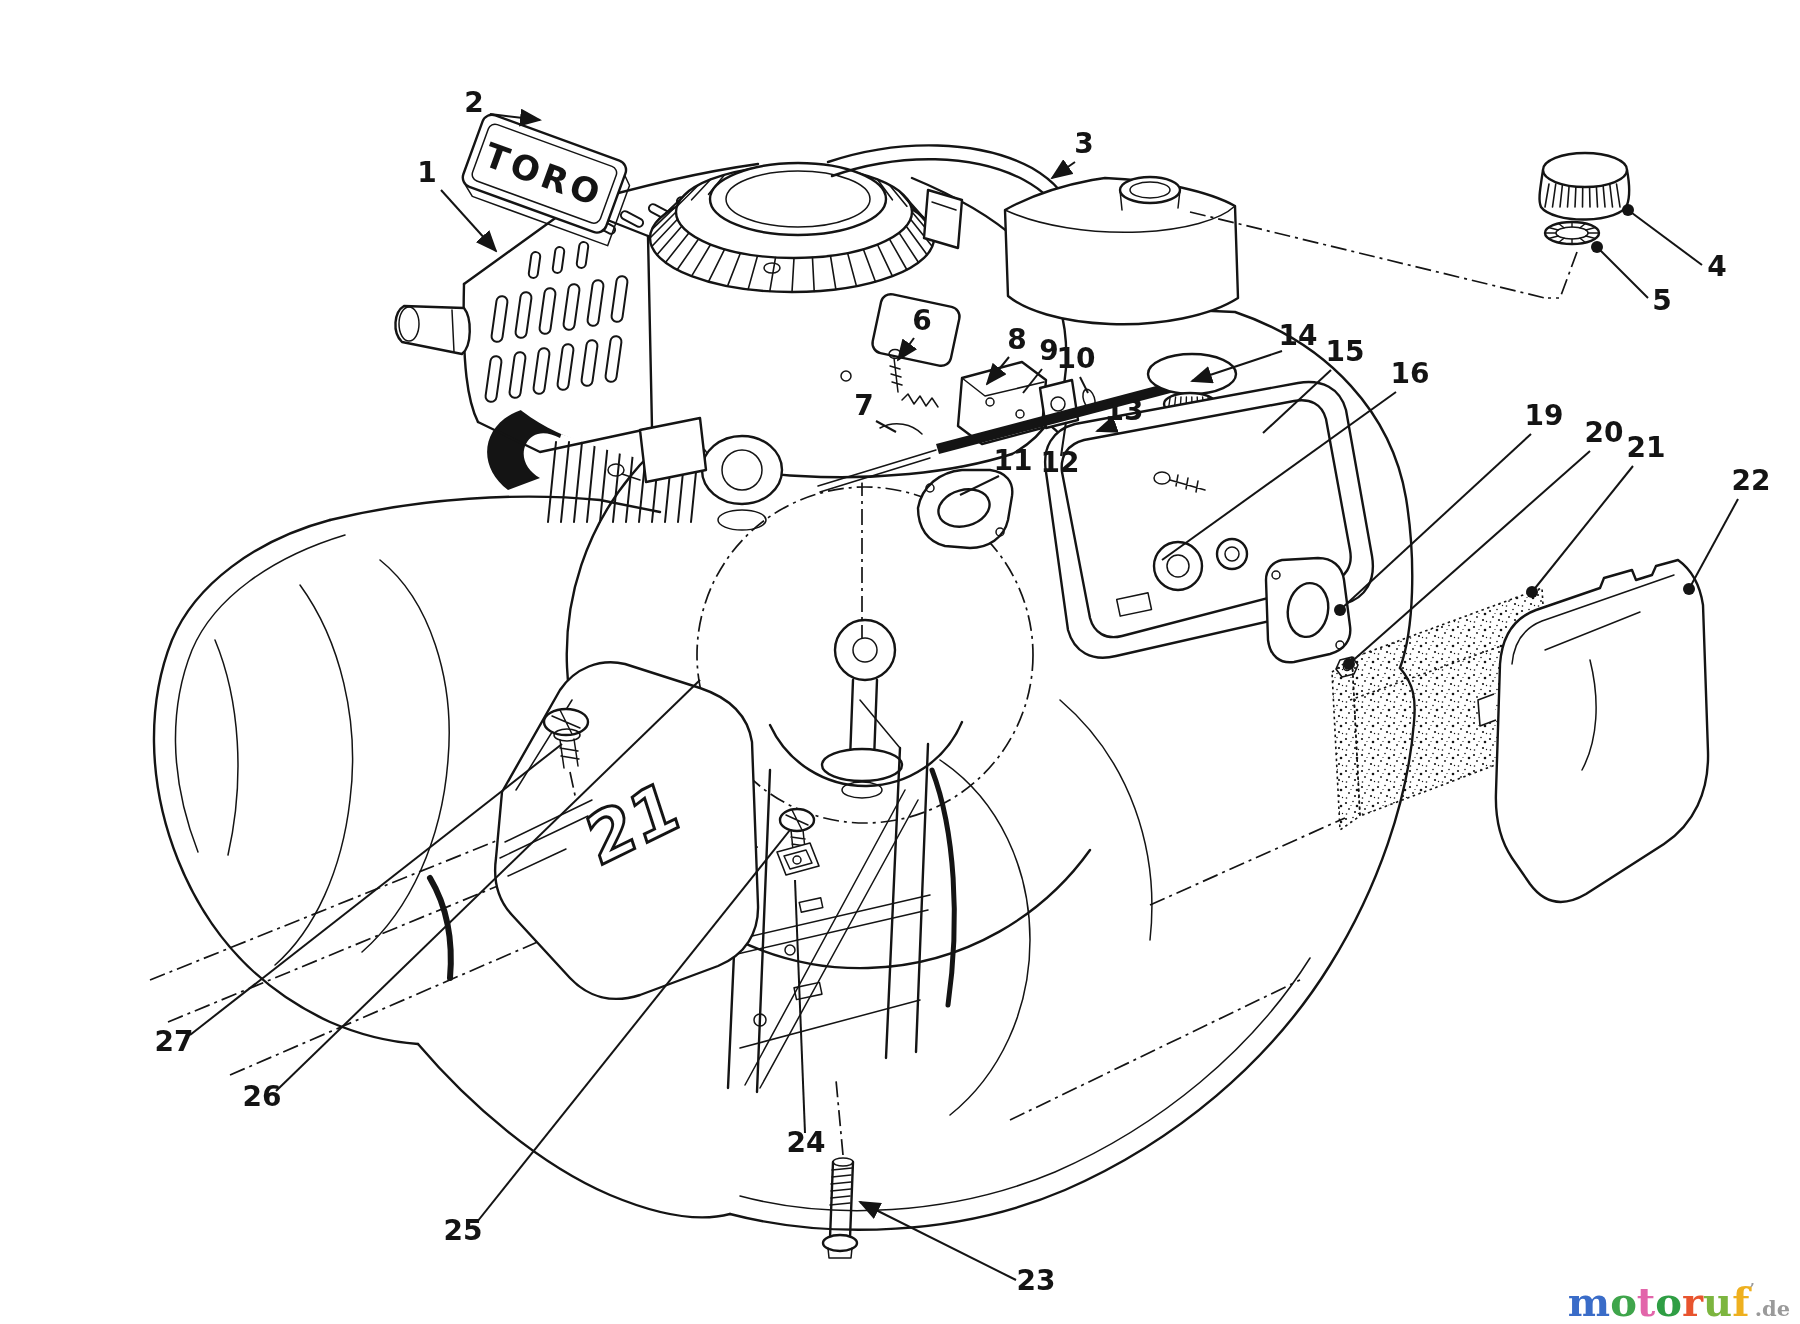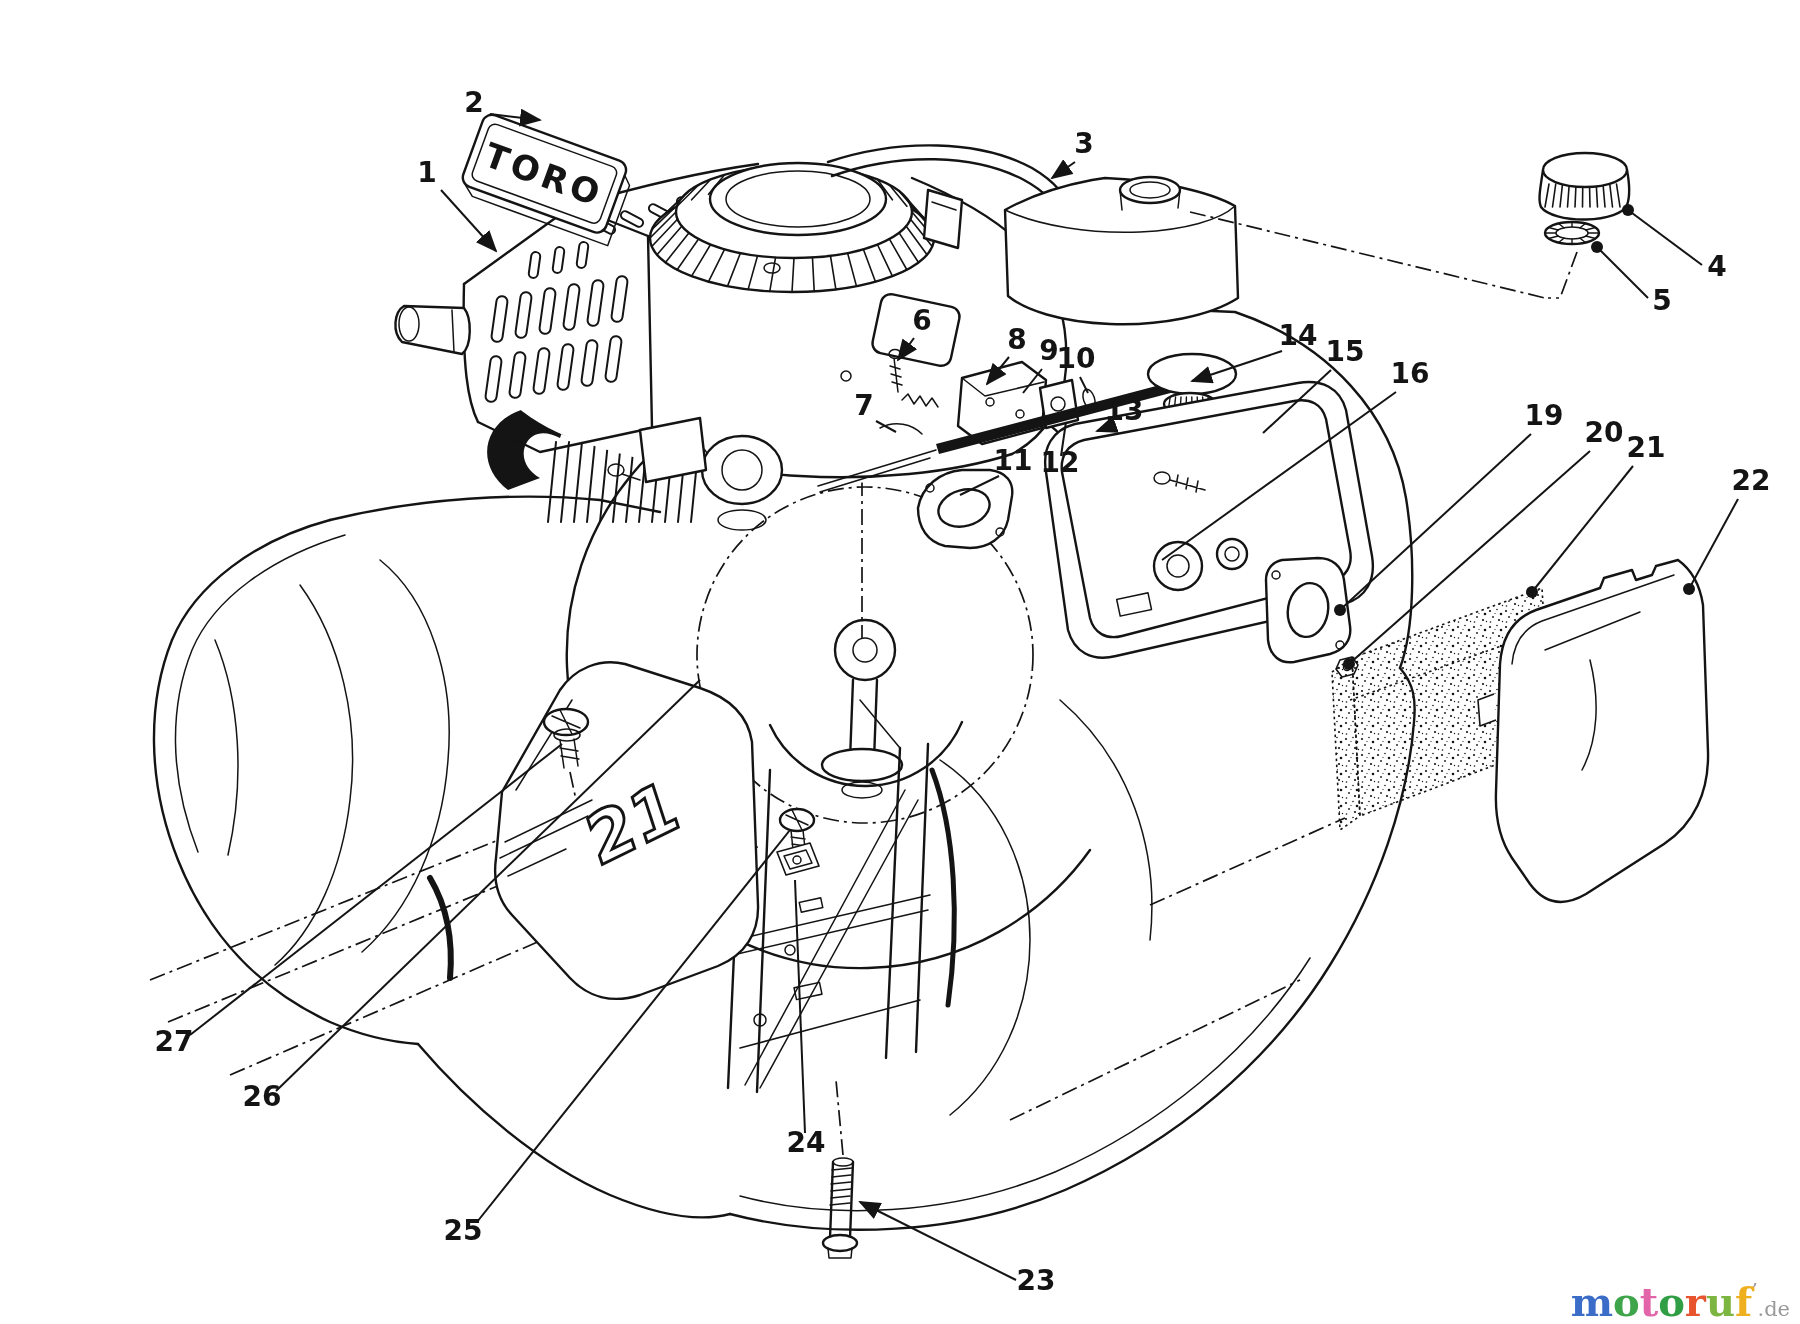--- a/index.html
+++ b/index.html
@@ -14,21 +14,21 @@
   .dashdot{fill:none;stroke:#141414;stroke-width:1.7;stroke-dasharray:16 5 3 5}
   .dotted{fill:none;stroke:#141414;stroke-width:1.6;stroke-dasharray:2.5 3.5}
   .leader{stroke:#141414;stroke-width:2;fill:none}
   .callout-num{font:700 28px "DejaVu Sans",sans-serif;fill:#141414;text-anchor:middle}
   .badge-text{font:700 34px "DejaVu Sans",sans-serif;fill:#141414;letter-spacing:4px;text-anchor:middle}
   .deck-num{font:700 68px "DejaVu Sans",sans-serif;fill:#ffffff;stroke:#141414;stroke-width:3px;text-anchor:middle}
   #watermark{position:absolute;right:10px;bottom:2px;font-family:"DejaVu Serif",serif;
              font-weight:700;font-size:40px;line-height:1;user-select:none}
   #watermark .wl{display:inline-block}
   #watermark .wmark{font-size:15px;vertical-align:22px}
-  #watermark .wsuffix{font-size:21px;font-weight:400}
+  #watermark .wsuffix{font-size:21px;font-weight:700}
 </style>
 </head>
 <body>
 
 <div class="page">
 <svg id="diagram" width="1800" height="1324" viewBox="0 0 1800 1324" xmlns="http://www.w3.org/2000/svg">
   <defs>
     <marker id="m-arrow" markerWidth="11" markerHeight="9" refX="10" refY="4.5" orient="auto">
       <path d="M0,0 L11,4.5 L0,9 Z" fill="#141414"></path>
     </marker>

